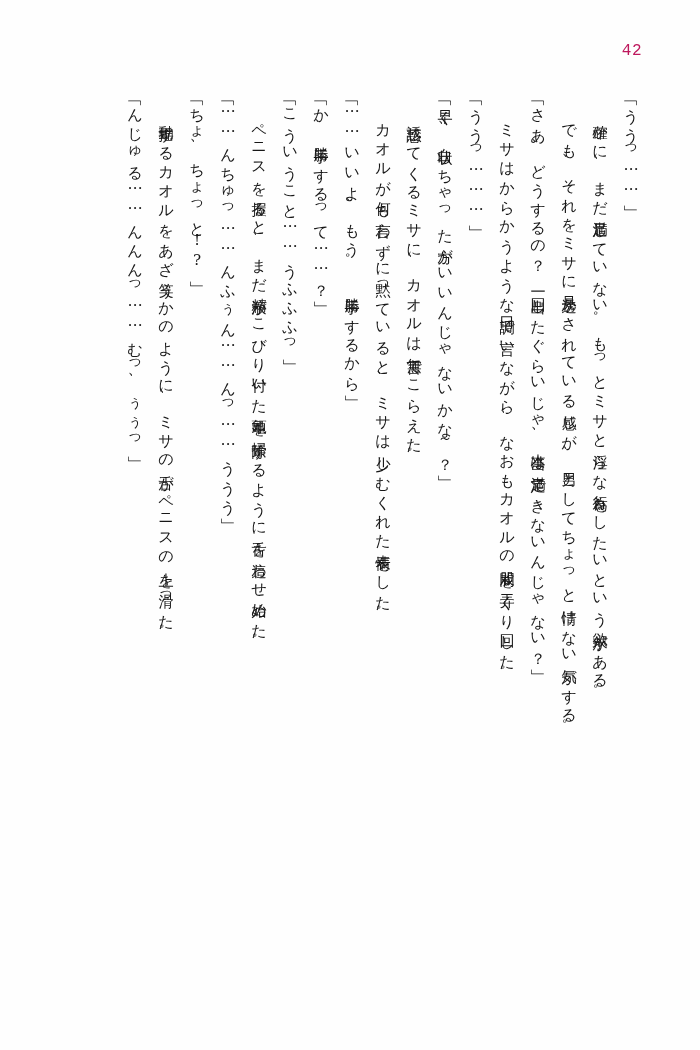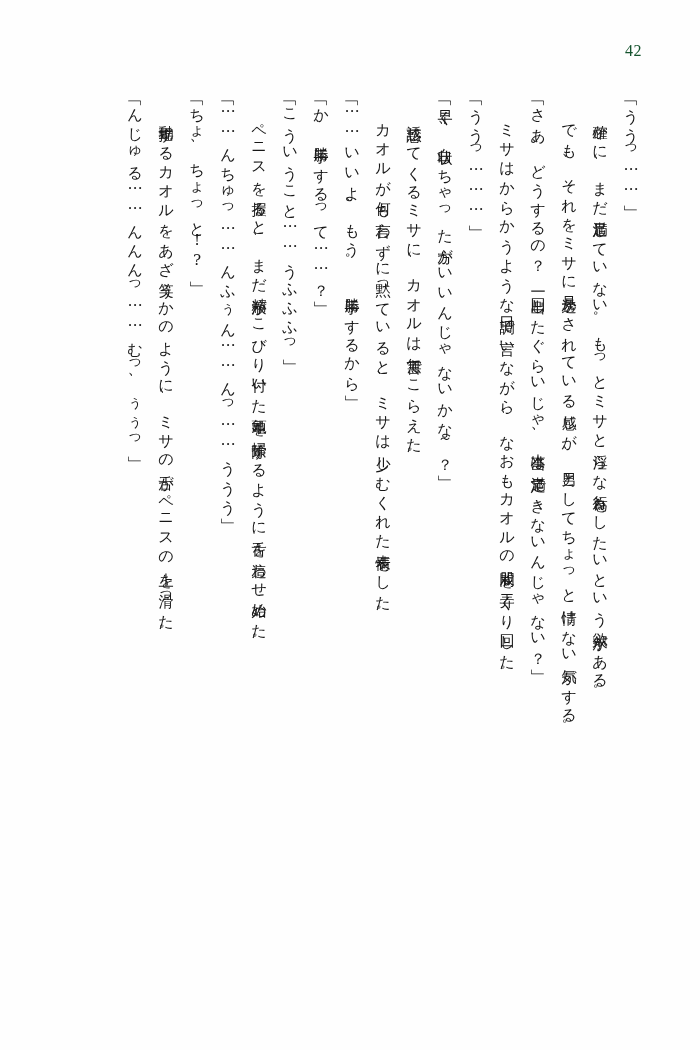--- a/index.html
+++ b/index.html
@@ -22,22 +22,22 @@
     width: 700px;
     height: 1050px;
     background: #fefefe;
     box-sizing: border-box;
   }
   #page-number {
     position: absolute;
     top: 42px;
     right: 58px;
     font-size: 16px;
-    font-family: Liberation Serif, serif;
-    color: #14532d;
+    font-family: Liberation Mono, monospace;
+    color: #be185d;
     letter-spacing: 0.5px;
   }
   #text-block {
     position: absolute;
     top: 96px;
     left: 78px;
     width: 560px;
     height: 880px;
     display: flex;
     flex-direction: row-reverse;

